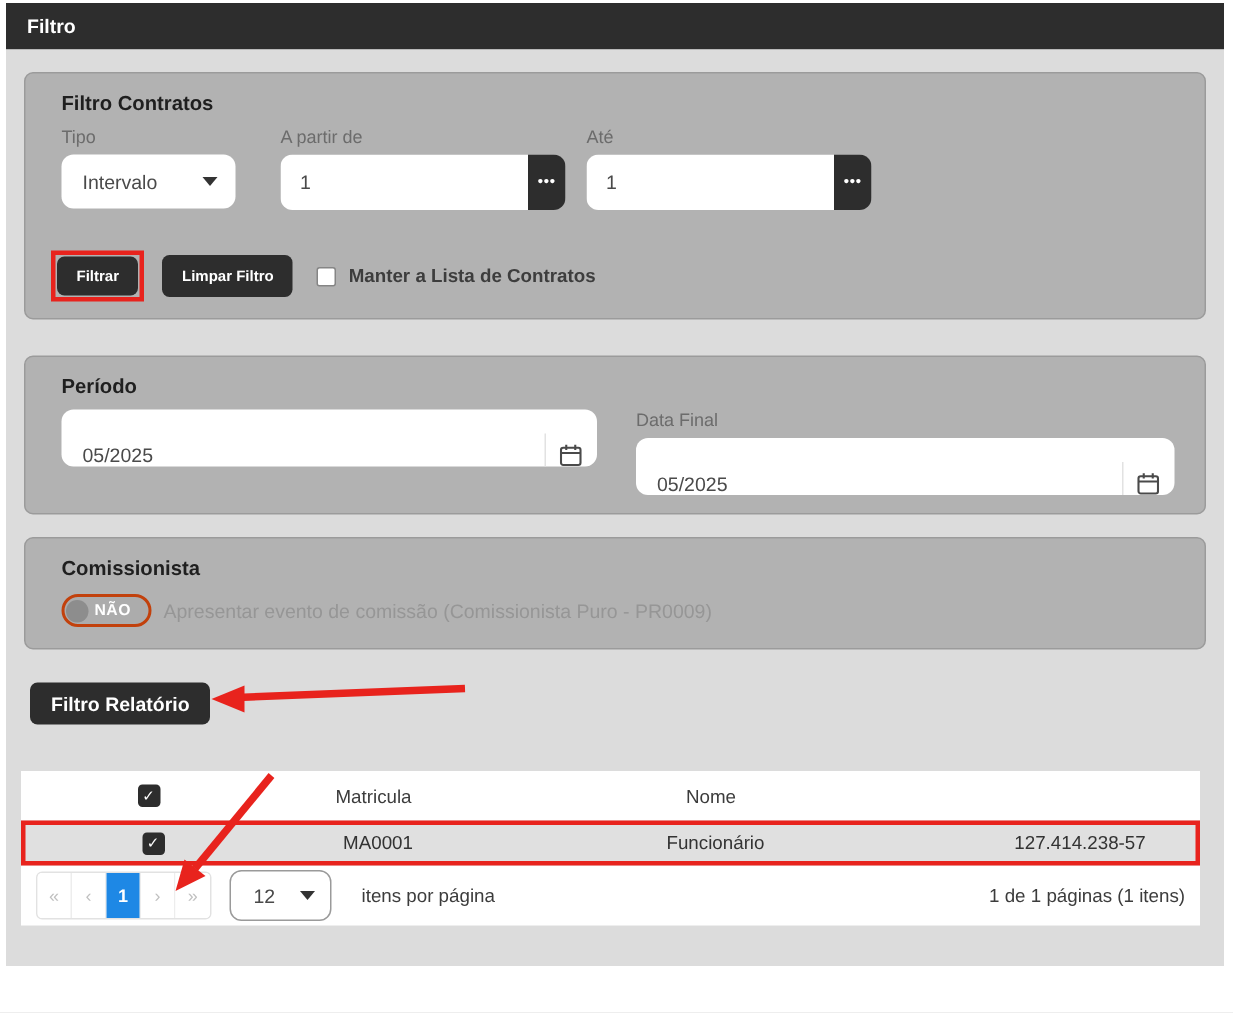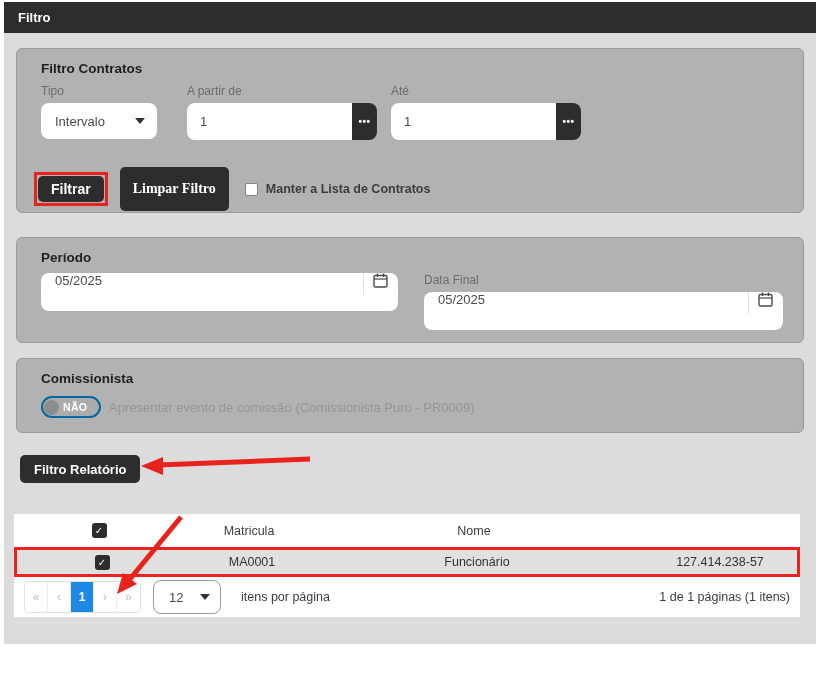--- a/index.html
+++ b/index.html
@@ -50,46 +50,46 @@
   }
   .ig-btn {
     width:25px; background:#2d2d2d; color:#fff; border:none; cursor:pointer;
     display:flex; align-items:center; justify-content:center;
     font-size:10px; font-weight:bold; letter-spacing:0.5px; padding:0;
   }
 
   .actions { display:flex; align-items:center; margin-top:27px; }
   .red-outline { border:3px solid #e8231d; padding:1px; margin-left:-7px; }
   .btn-dark {
-    background:#2d2d2d; color:#fff; font-size:14px; font-weight:bold;
+    background:#2d2d2d; color:#fff; font-size:10px; font-weight:bold;
     border:none; border-radius:5px; height:26px; padding:0 13px; cursor:pointer;
     font-family:"Liberation Sans", sans-serif;
   }
-  .btn-limpar { margin-left:12px; height:44px;font-family:Liberation Serif, serif; }
+  .btn-limpar { margin-left:12px; height:28px; }
   .cb {
     width:13px; height:13px; background:#fff; border:1px solid #858585;
     border-radius:2px; margin-left:16px; cursor:pointer;
   }
   .cb-label { margin-left:8px; font-size:12.5px; font-weight:bold; color:#3d3d3d; }
 
   .dates { display:flex; margin-top:8px; }
   .date-box {
     height:38px; background:#fff; border-radius:8px;
-    display:flex; align-items:flex-start; padding:0 10px 0 14px;
+    display:flex; align-items:flex-end; padding:0 10px 0 14px;
     font-size:13px; color:#4a4a4a;
   }
   .db1 { width:357px; }
   .db2 { width:359px; }
   .df2 { margin-left:26px; }
   .date-sep { width:1px; height:22px; background:#e2e2e2; margin-left:auto; margin-right:9px; }
   .cal-icon { cursor:pointer; display:flex; }
 
   .toggle-row { display:flex; align-items:center; margin-top:10px; }
   .toggle {
-    width:60px; height:22px; border:2px solid #0369a1; border-radius:13px;
+    width:60px; height:22px; border:2px solid #c2410c; border-radius:13px;
     background:#acacac; display:flex; align-items:center; cursor:pointer; flex:none;
   }
   .knob { width:15px; height:15px; border-radius:50%; background:#8d8d8d; margin-left:1px; }
   .toggle-text { color:#fff; font-size:10.5px; font-weight:bold; margin-left:4px; letter-spacing:0.3px; }
   .toggle-label { margin-left:8px; font-size:13px; color:#969696; }
 
   .btn-gerar { margin-top:22px; margin-left:4px; height:28px; padding:0 14px; font-size:13px; }
 
   .table { background:#fff; width:786px; }
   .tgrid { display:grid; grid-template-columns:170px 130px 320px 166px; align-items:center; }

